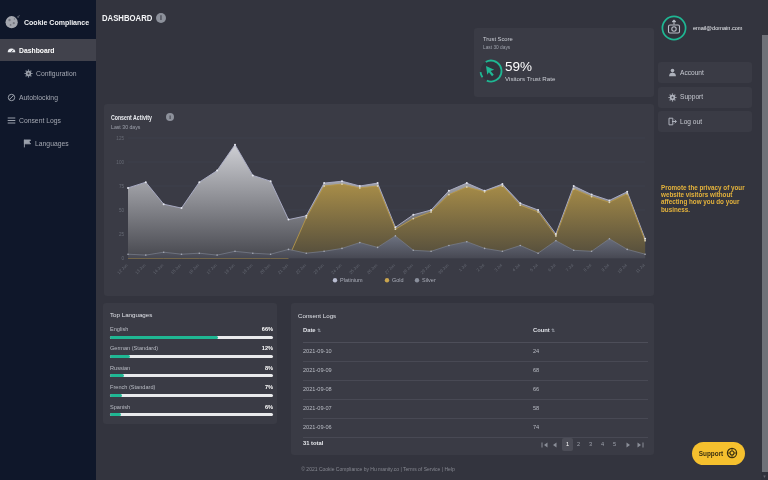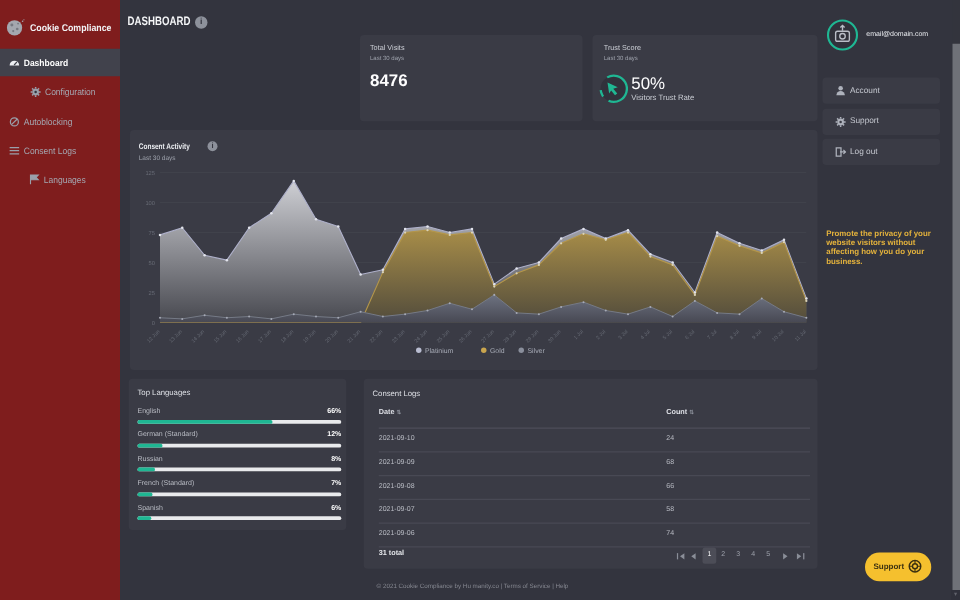--- a/index.html
+++ b/index.html
@@ -2,21 +2,21 @@
 <html><head><meta charset="utf-8">
 <style>
 *{margin:0;padding:0;box-sizing:border-box;}
 html,body{width:768px;height:480px;overflow:hidden;background:#33343e;font-family:"Liberation Sans",sans-serif;}
 .abs{position:absolute;}
 .card{position:absolute;background:#3a3b45;border-radius:3px;}
 </style></head>
 <body>
 <div class="abs" style="left:0;top:0;width:768px;height:480px;background:#33343e;">
 
-<div class="abs" style="left:0;top:0;width:96px;height:480px;background:#7f1d1d;padding-left:21px;">
+<div class="abs" style="left:0;top:0;width:96px;height:480px;background:#0f172a;padding-left:21px;">
   <svg class="abs" style="left:5px;top:15px;" width="15" height="14" viewBox="0 0 14 13">
     <circle cx="6.2" cy="6.7" r="5.7" fill="#a4a7af"></circle>
     <circle cx="4.2" cy="4.6" r="1.1" fill="#32333d" opacity="0.4"></circle>
     <circle cx="8.2" cy="7.6" r="1.0" fill="#32333d" opacity="0.4"></circle>
     <circle cx="5.2" cy="9.2" r="0.8" fill="#32333d" opacity="0.4"></circle>
     <circle cx="8.8" cy="3.6" r="0.7" fill="#32333d" opacity="0.4"></circle>
     <circle cx="12.2" cy="1.8" r="0.6" fill="#a4a7af"></circle>
     <circle cx="13.2" cy="0.7" r="0.45" fill="#a4a7af"></circle>
   </svg>
   <div class="abs" style="left:24px;top:18px;font-size:7.8px;font-weight:bold;color:#f2f3f5;white-space:nowrap;transform:scaleX(0.9);transform-origin:left;">Cookie Compliance</div>
@@ -68,35 +68,30 @@
           <path d="M1.4 0.6 L1.4 8.4 M1.4 1 L7.6 1 L5.8 2.9 L7.6 4.8 L1.4 4.8 Z" fill="#9aa0ab" stroke="#9aa0ab" stroke-width="0.9"></path>
         </svg>
     <span style="position:absolute;left:12px;top:0px;font-size:7.4px;color:#a4a8b2;transform:scaleX(0.92);transform-origin:left;">Languages</span>
   </div>
 </div>
 
 <div class="abs" style="left:102px;top:12px;font-size:9.8px;font-weight:bold;letter-spacing:0px;color:#f4f5f7;transform:scaleX(0.79);transform-origin:left;">DASHBOARD</div>
 <div class="abs" style="left:156px;top:13px;width:10px;height:10px;border-radius:50%;background:#8d919b;color:#33343e;font-size:7px;font-weight:bold;text-align:center;line-height:10px;">i</div>
 
 
-<div class="card" style="left:288px;top:28px;width:178px;height:69px;">
-  <div class="abs" style="left:8px;top:8px;font-size:5.8px;color:#cbced5;">Total Visits</div>
-  <div class="abs" style="left:8px;top:17px;font-size:4.8px;color:#9da1ab;">Last 30 days</div>
-  <div class="abs" style="left:8px;top:29px;font-size:13.5px;font-weight:bold;color:#fdfdfe;">8476</div>
-</div>
 
 <div class="card" style="left:474px;top:28px;width:180px;height:69px;">
   <div class="abs" style="left:9px;top:8px;font-size:5.8px;color:#cbced5;">Trust Score</div>
   <div class="abs" style="left:9px;top:17px;font-size:4.8px;color:#9da1ab;">Last 30 days</div>
   <svg class="abs" style="left:4px;top:30px;" width="26" height="26" viewBox="0 0 26 26">
     <circle cx="13" cy="13" r="10.5" fill="#31323c"></circle>
     <circle cx="13" cy="13" r="10.5" fill="none" stroke="#1fb793" stroke-width="1.8" stroke-dasharray="42.5 5.5 5.5 12.5" transform="rotate(-120 13 13)"></circle>
     <path d="M8 8 L16.2 11.8 L12.6 13 L15.8 16.8 L14 18.2 L10.9 14.3 L9.3 16.8 Z" fill="#1fb793"></path>
   </svg>
-  <div class="abs" style="left:31px;top:31px;font-size:13.5px;color:#fdfdfe;">50%</div>
+  <div class="abs" style="left:31px;top:31px;font-size:13.5px;color:#fdfdfe;">59%</div>
   <div class="abs" style="left:31px;top:47px;font-size:6.2px;color:#cbced5;">Visitors Trust Rate</div>
 </div>
 
 <div class="card" style="left:104px;top:104px;width:550px;height:192px;">
   <div class="abs" style="left:7px;top:9.5px;font-size:6.5px;font-weight:bold;color:#eceef2;transform:scaleX(0.8);transform-origin:left;">Consent Activity</div>
   <div class="abs" style="left:62px;top:9px;width:8px;height:8px;border-radius:50%;background:#8d919b;color:#33343e;font-size:6px;font-weight:bold;text-align:center;line-height:8px;">i</div>
   <div class="abs" style="left:7px;top:20px;font-size:5.2px;color:#9da1ab;">Last 30 days</div>
   <div class="abs" style="left:0;top:0;"><svg width="550" height="192" viewBox="0 0 550 192" font-family="Liberation Sans, sans-serif">
 <defs>
 <linearGradient id="gp" x1="0" y1="40" x2="0" y2="154" gradientUnits="userSpaceOnUse">

